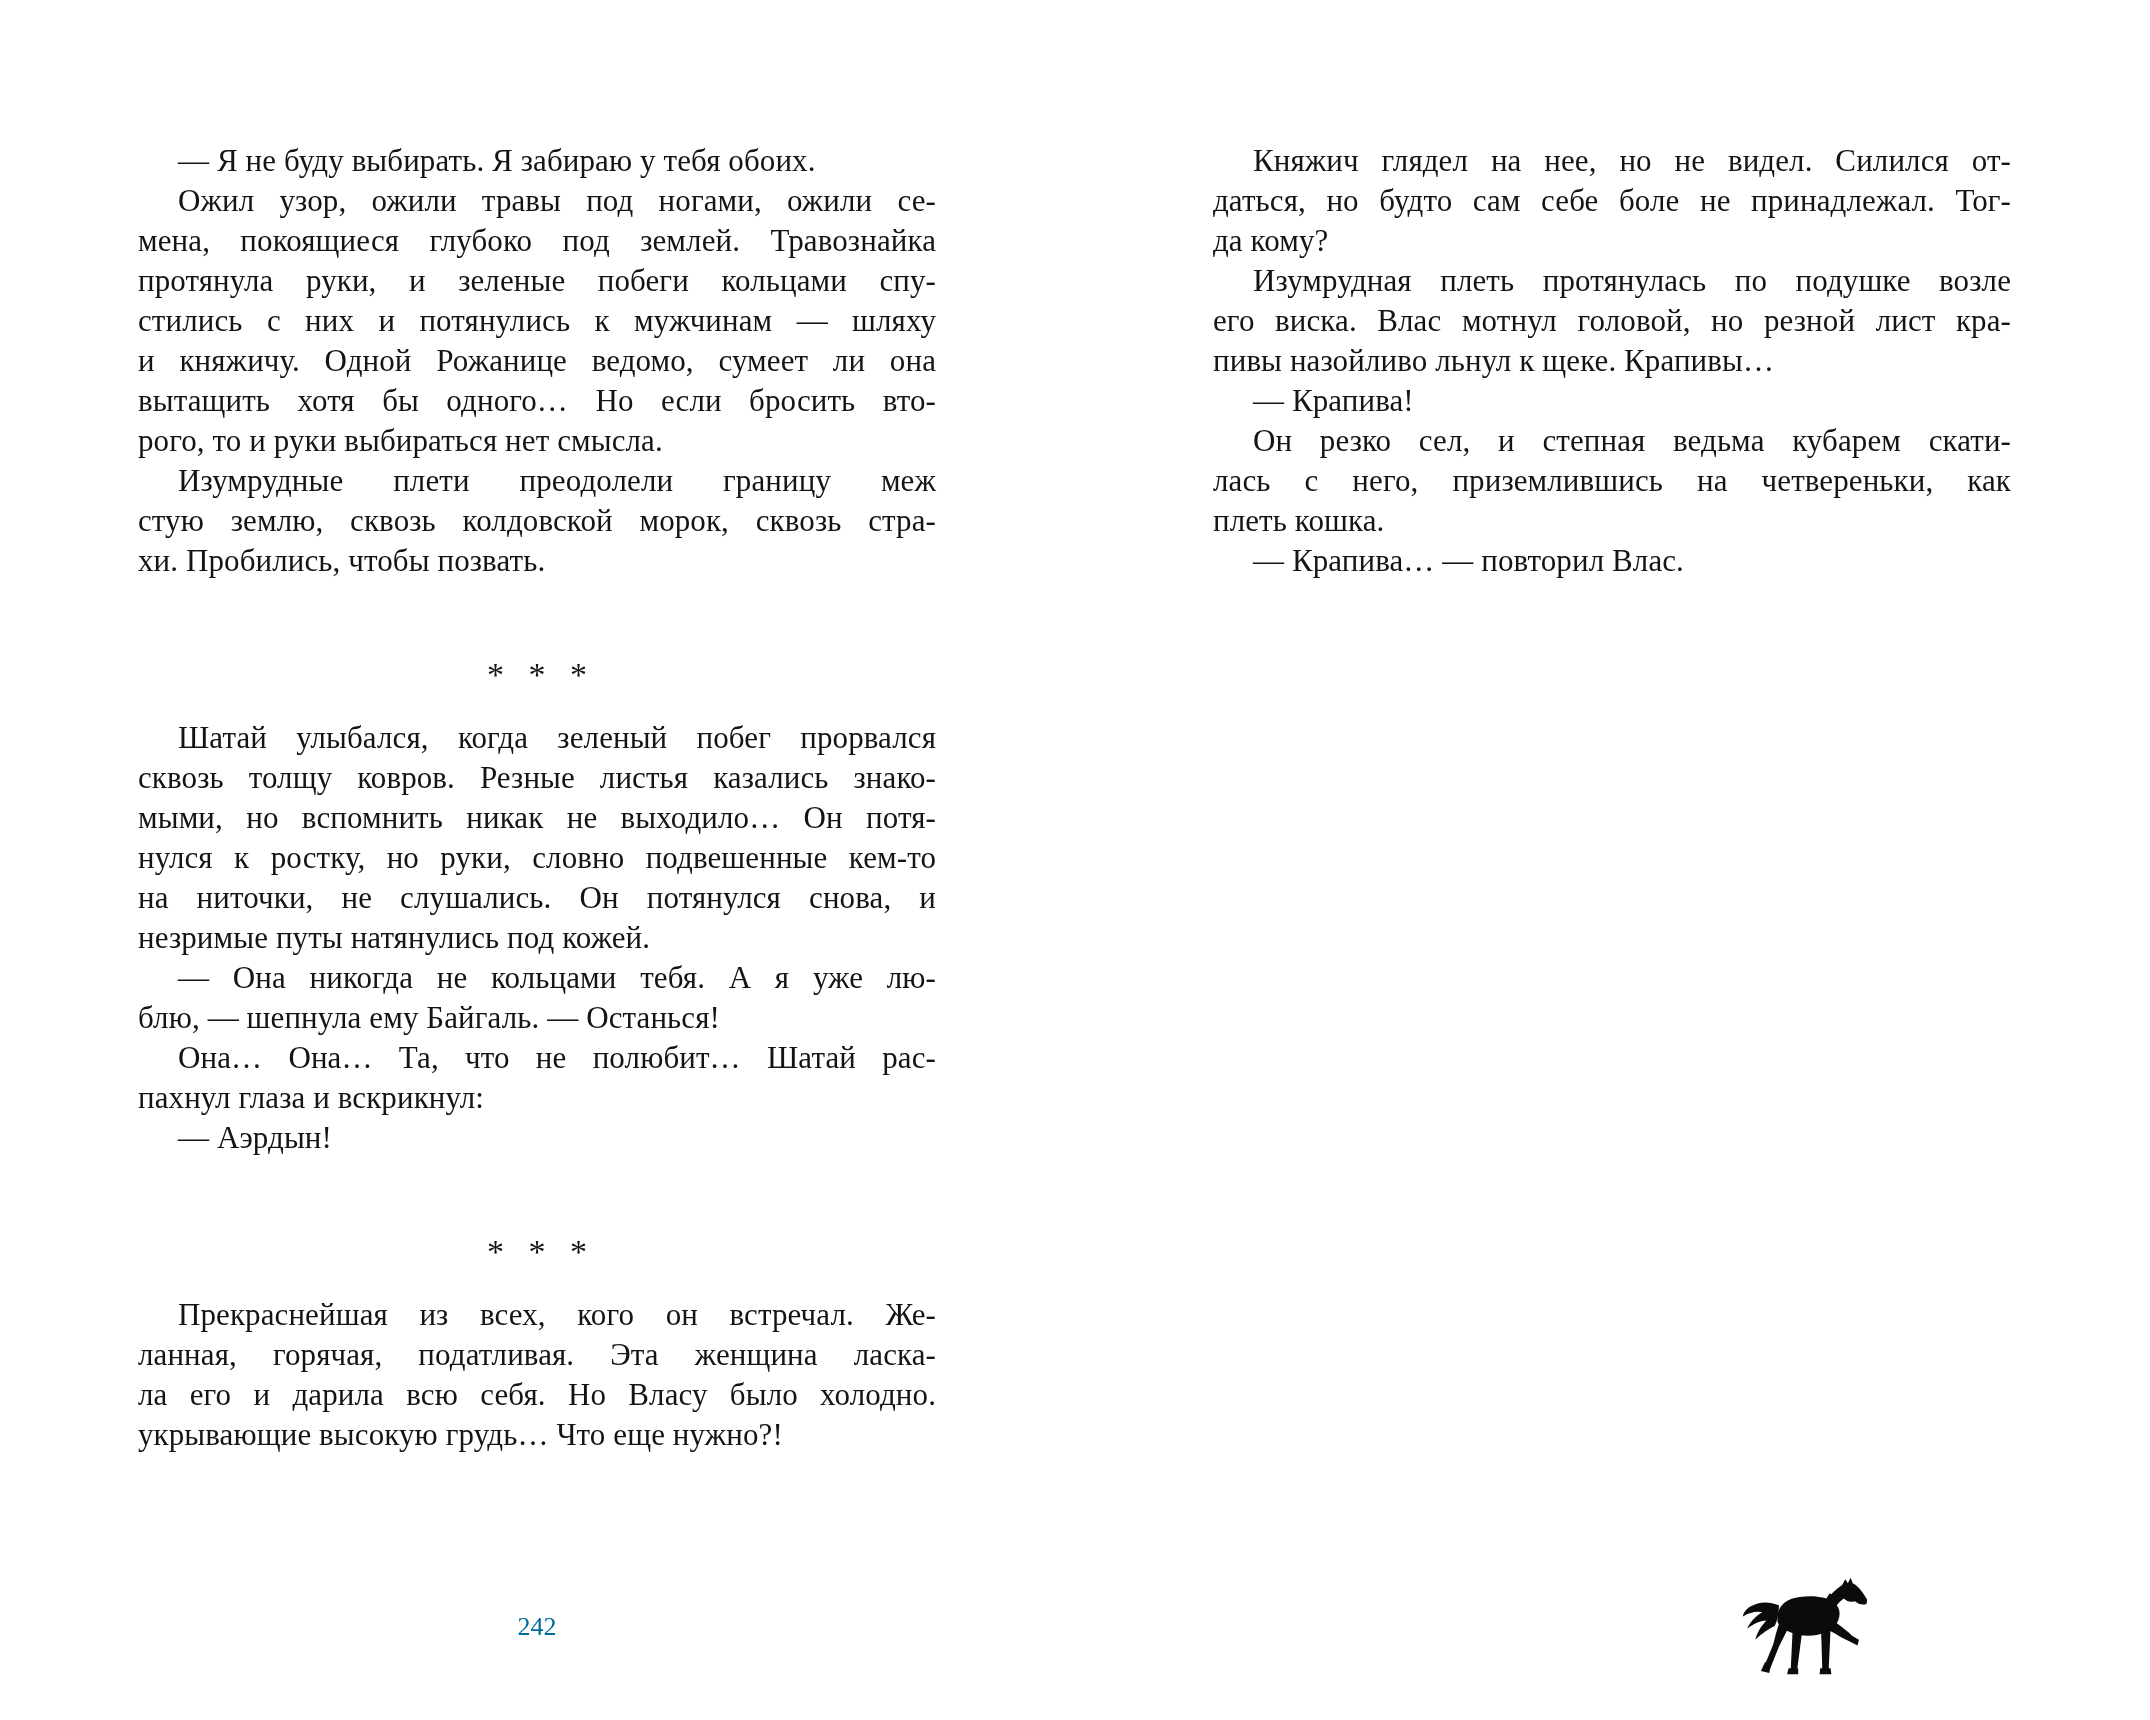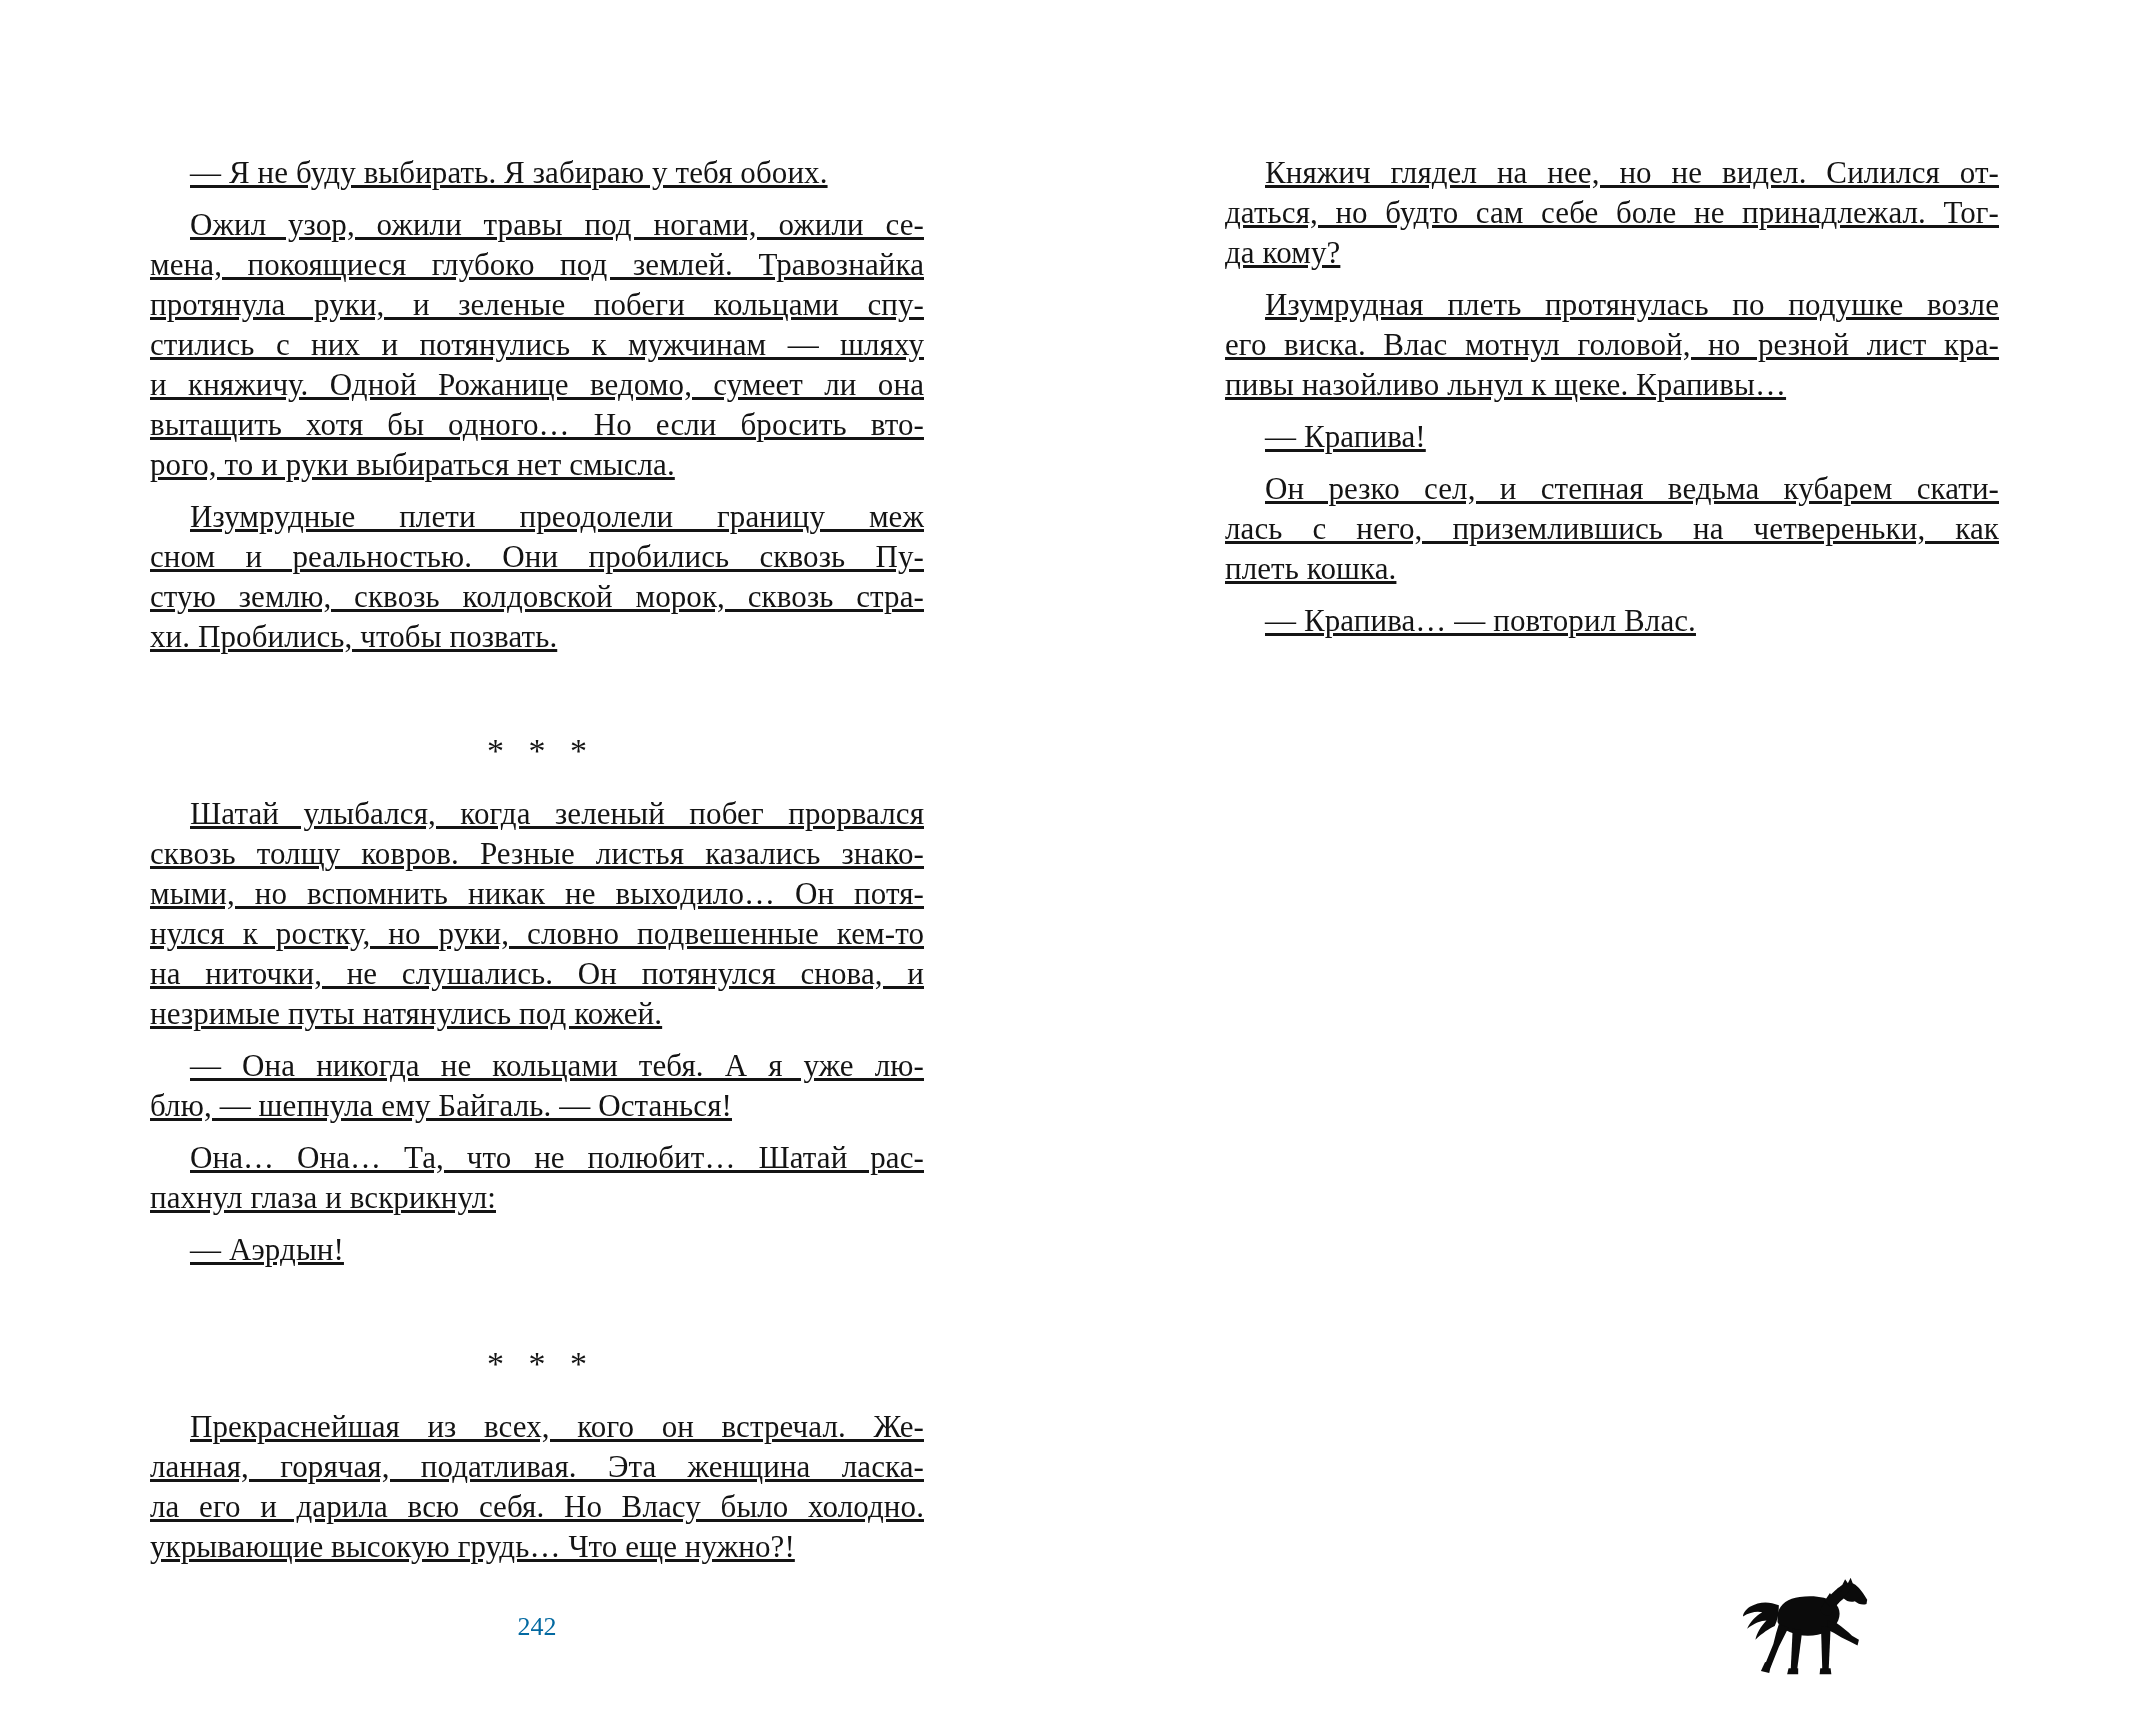--- a/index.html
+++ b/index.html
@@ -12,21 +12,21 @@
     color: #141414;
     overflow: hidden;
   }
   .col {
     position: absolute;
     top: 141px;
     width: 798px;
   }
   .col-left  { left: 138px;  }
   .col-right { left: 1213px; }
-  .para { margin: 12px; text-decoration: underline; }
+  .para { margin: 0; }
   .ln {
     height: 40px;
     line-height: 40px;
     font-size: 31px;
     letter-spacing: 0.1px;
   }
   .ln.j {
     text-align: justify;
     text-align-last: justify;
   }
@@ -71,21 +71,20 @@
         <div class="ln j ind">Ожил узор, ожили травы под ногами, ожили се-</div>
         <div class="ln j">мена, покоящиеся глубоко под землей. Травознайка</div>
         <div class="ln j">протянула руки, и зеленые побеги кольцами спу-</div>
         <div class="ln j">стились с них и потянулись к мужчинам — шляху</div>
         <div class="ln j">и княжичу. Одной Рожанице ведомо, сумеет ли она</div>
         <div class="ln j">вытащить хотя бы одного… Но если бросить вто-</div>
         <div class="ln">рого, то и руки выбираться нет смысла.</div>
       </div>
       <div class="para">
         <div class="ln j ind">Изумрудные плети преодолели границу меж</div>
-        <div class="ln j">сном и реальностью. Они пробились сквозь Пу-</div>
         <div class="ln j">стую землю, сквозь колдовской морок, сквозь стра-</div>
         <div class="ln">хи. Пробились, чтобы позвать.</div>
       </div>
       <div class="sep">* * *</div>
       <div class="para">
         <div class="ln j ind">Шатай улыбался, когда зеленый побег прорвался</div>
         <div class="ln j">сквозь толщу ковров. Резные листья казались знако-</div>
         <div class="ln j">мыми, но вспомнить никак не выходило… Он потя-</div>
         <div class="ln j">нулся к ростку, но руки, словно подвешенные кем-то</div>
         <div class="ln j">на ниточки, не слушались. Он потянулся снова, и</div>

